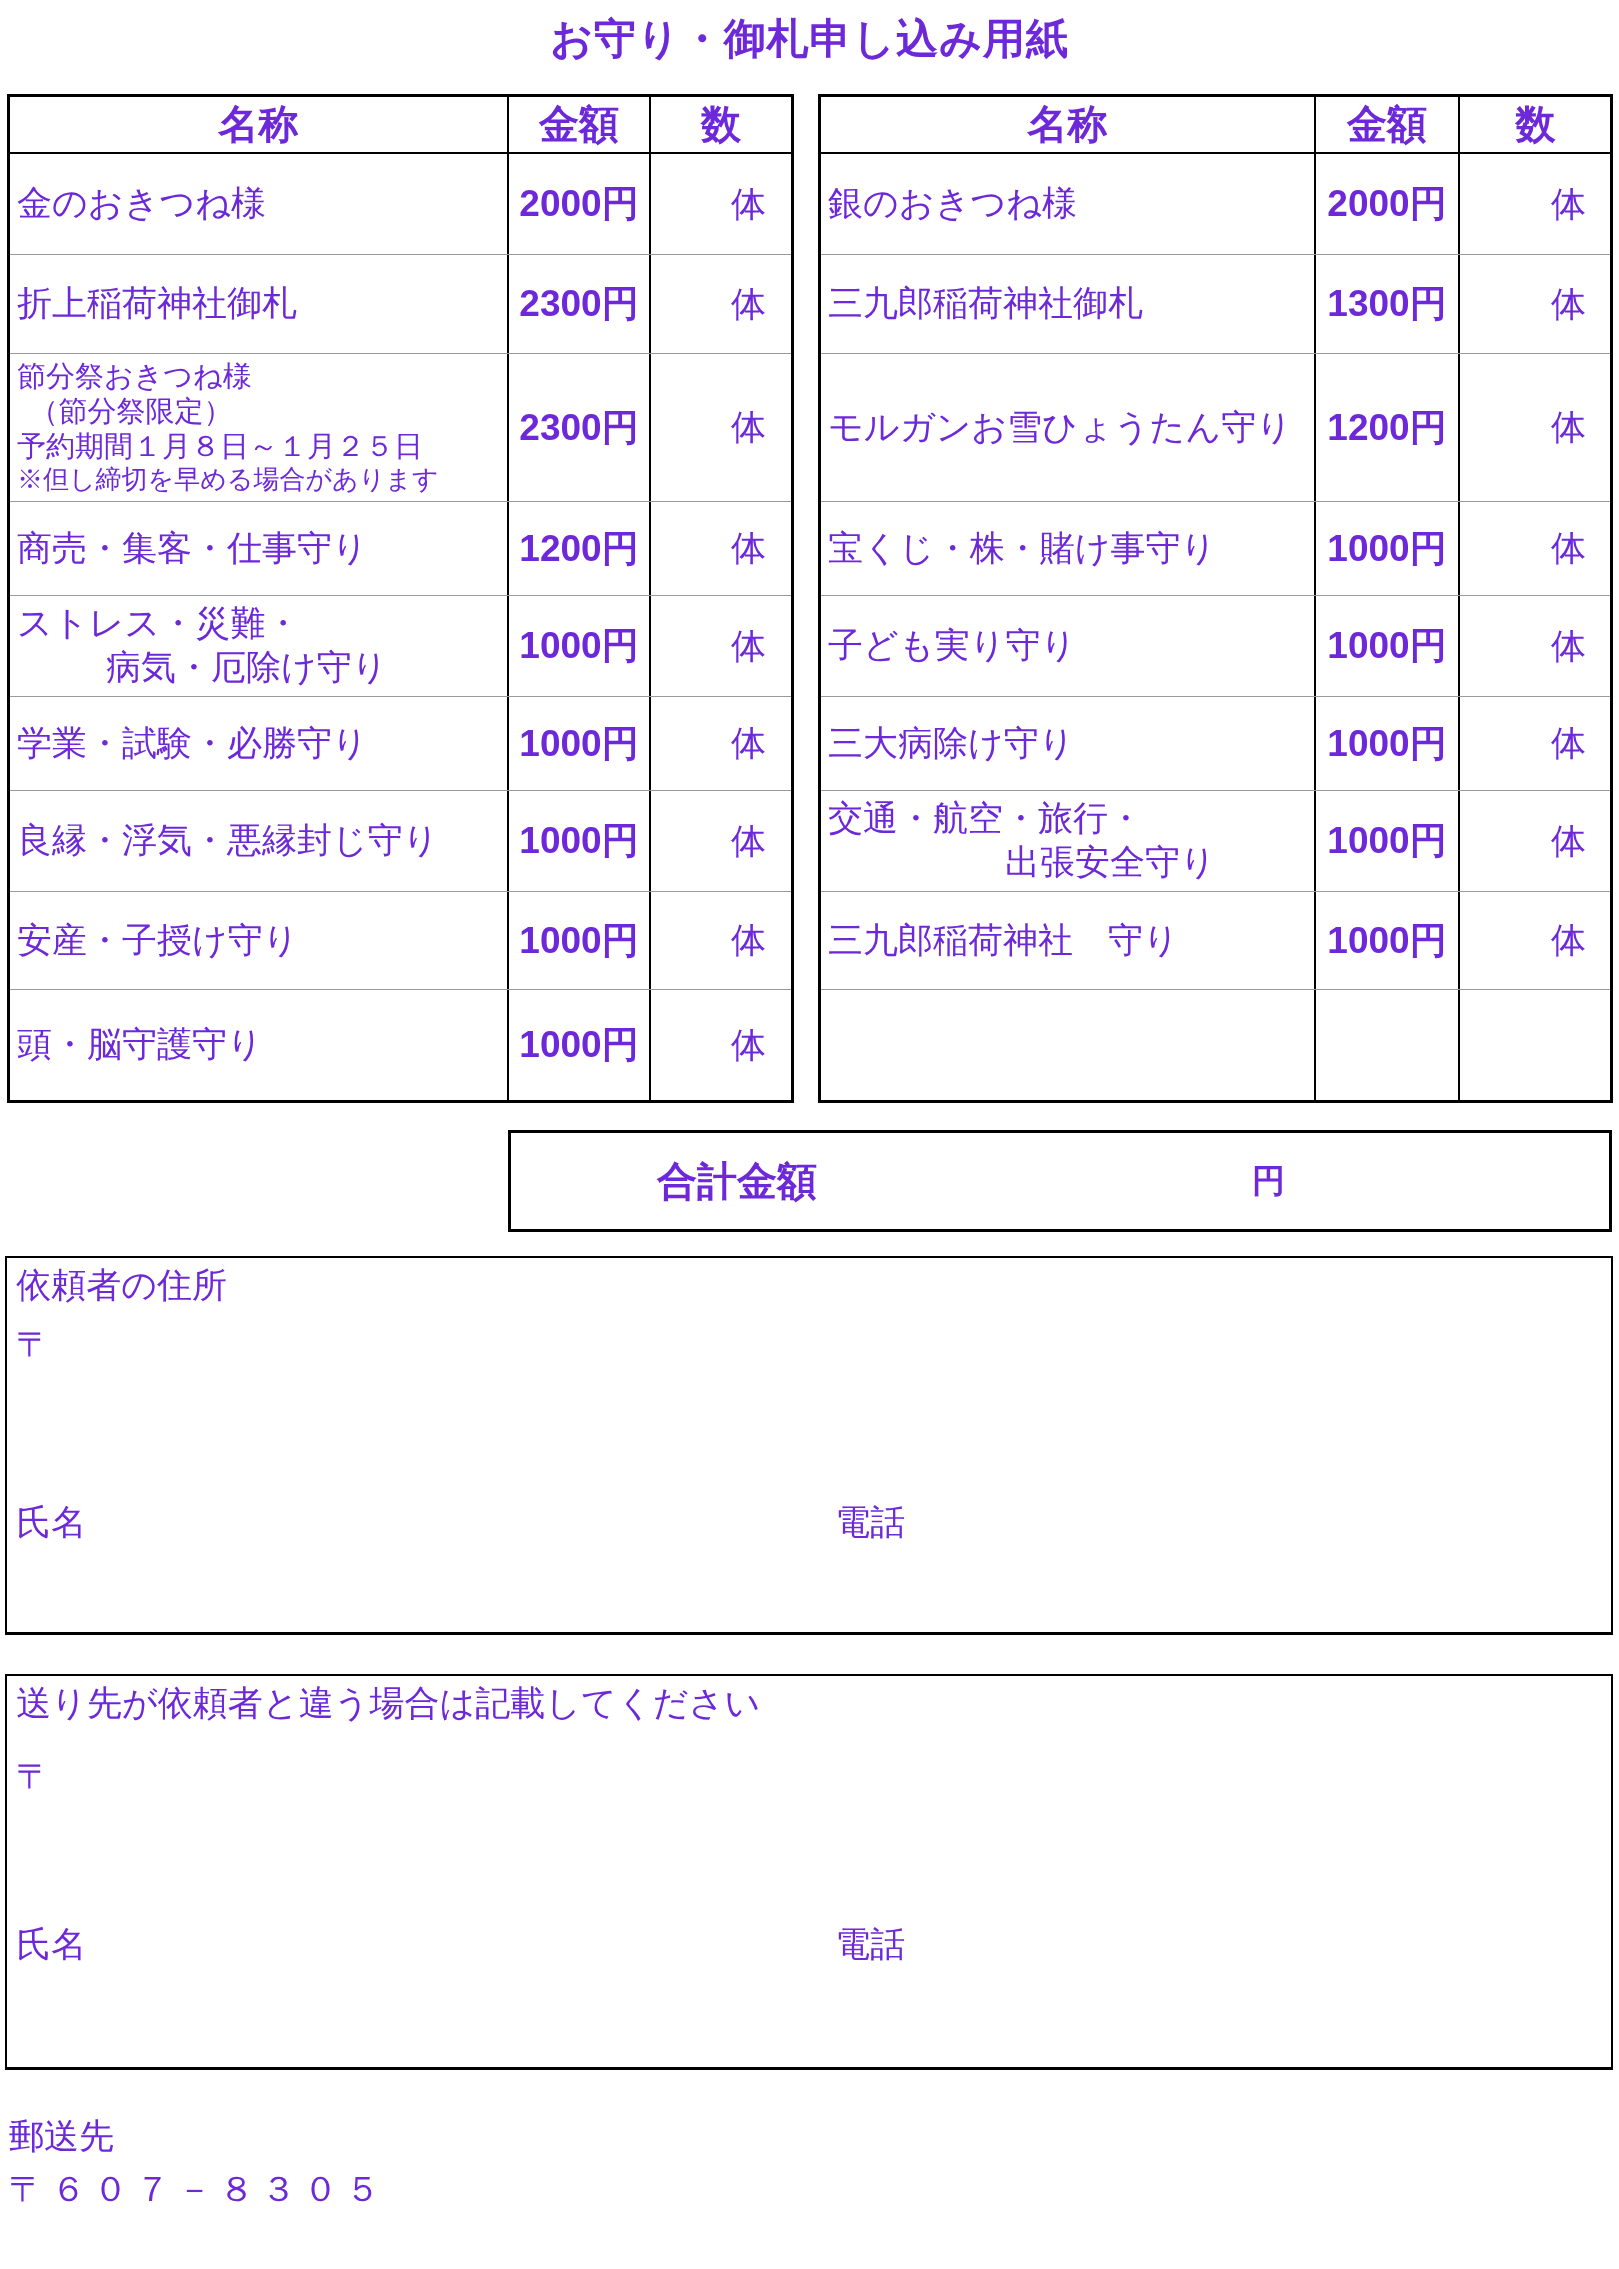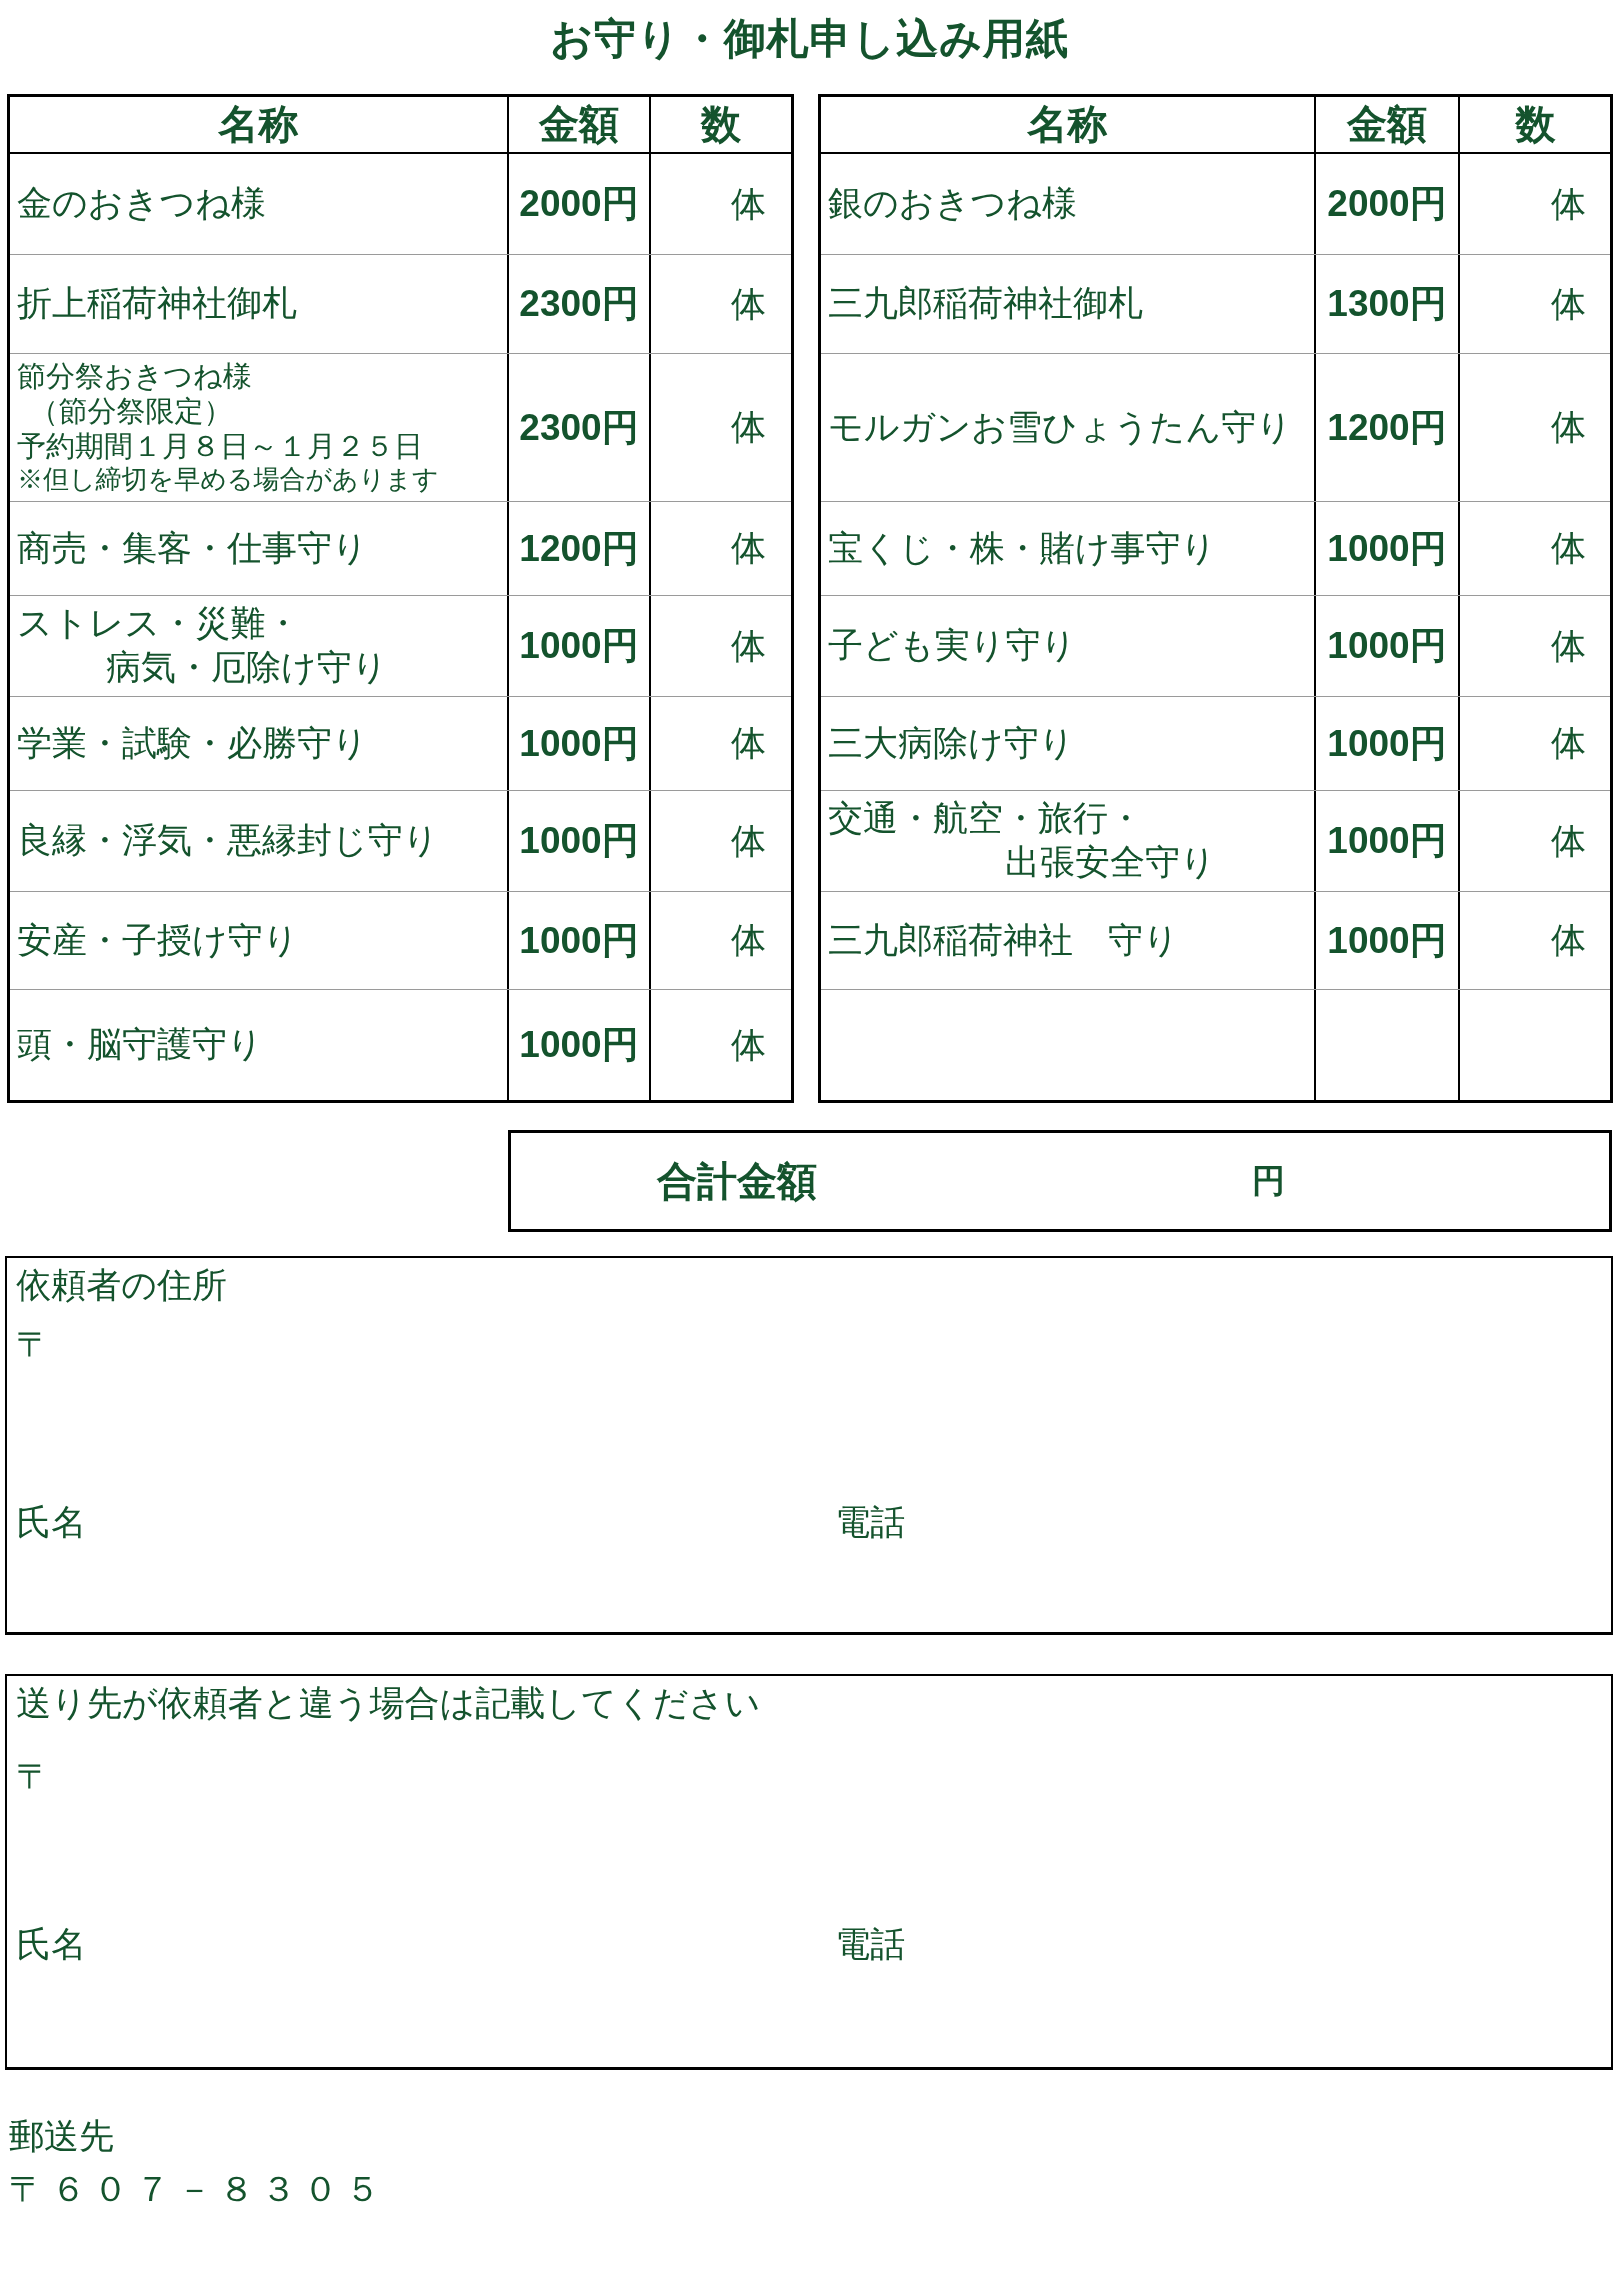--- a/index.html
+++ b/index.html
@@ -1,18 +1,18 @@
 <!DOCTYPE html>
 <html style="font-size:14px"><head>
 <meta charset="utf-8">
 <style>
   html,body { margin:0; padding:0; background:#ffffff; }
   .page {
     position:relative; width:1619px; height:2270px; background:#ffffff;
-    color:#14532d; font-family:"Liberation Serif","DejaVu Serif",serif;
+    color:#6d28d9; font-family:"Liberation Serif","DejaVu Serif",serif;
     overflow:hidden;
   }
 
   .title {
     position:absolute; top:10.6px; left:0; width:100%; text-align:center;
     font-family:"Liberation Sans","DejaVu Sans",sans-serif;
     font-weight:bold; font-size:42px; letter-spacing:0.9px;
   }
 
   

